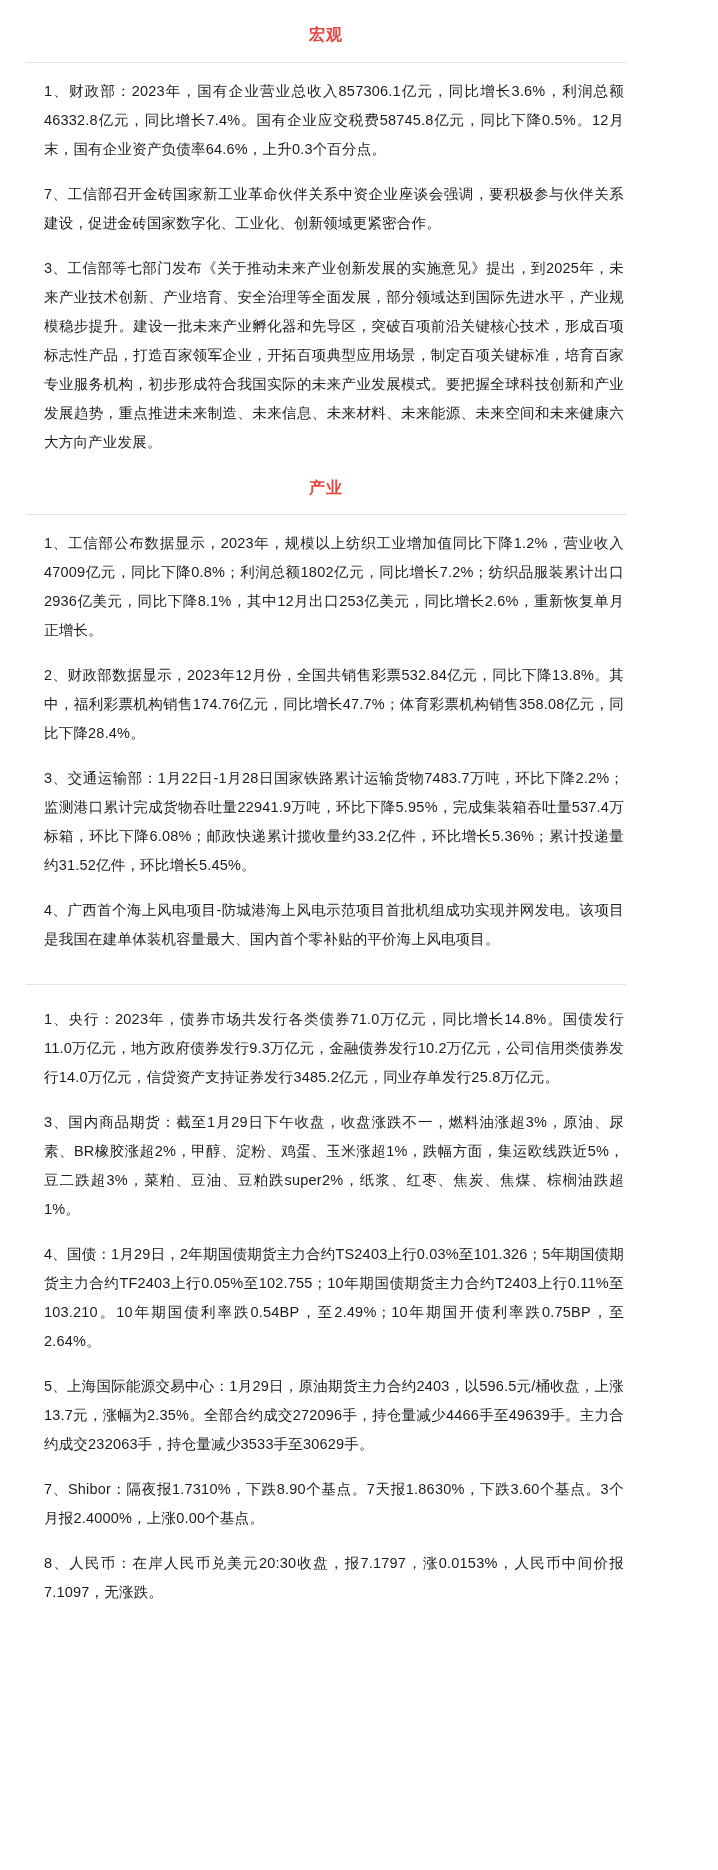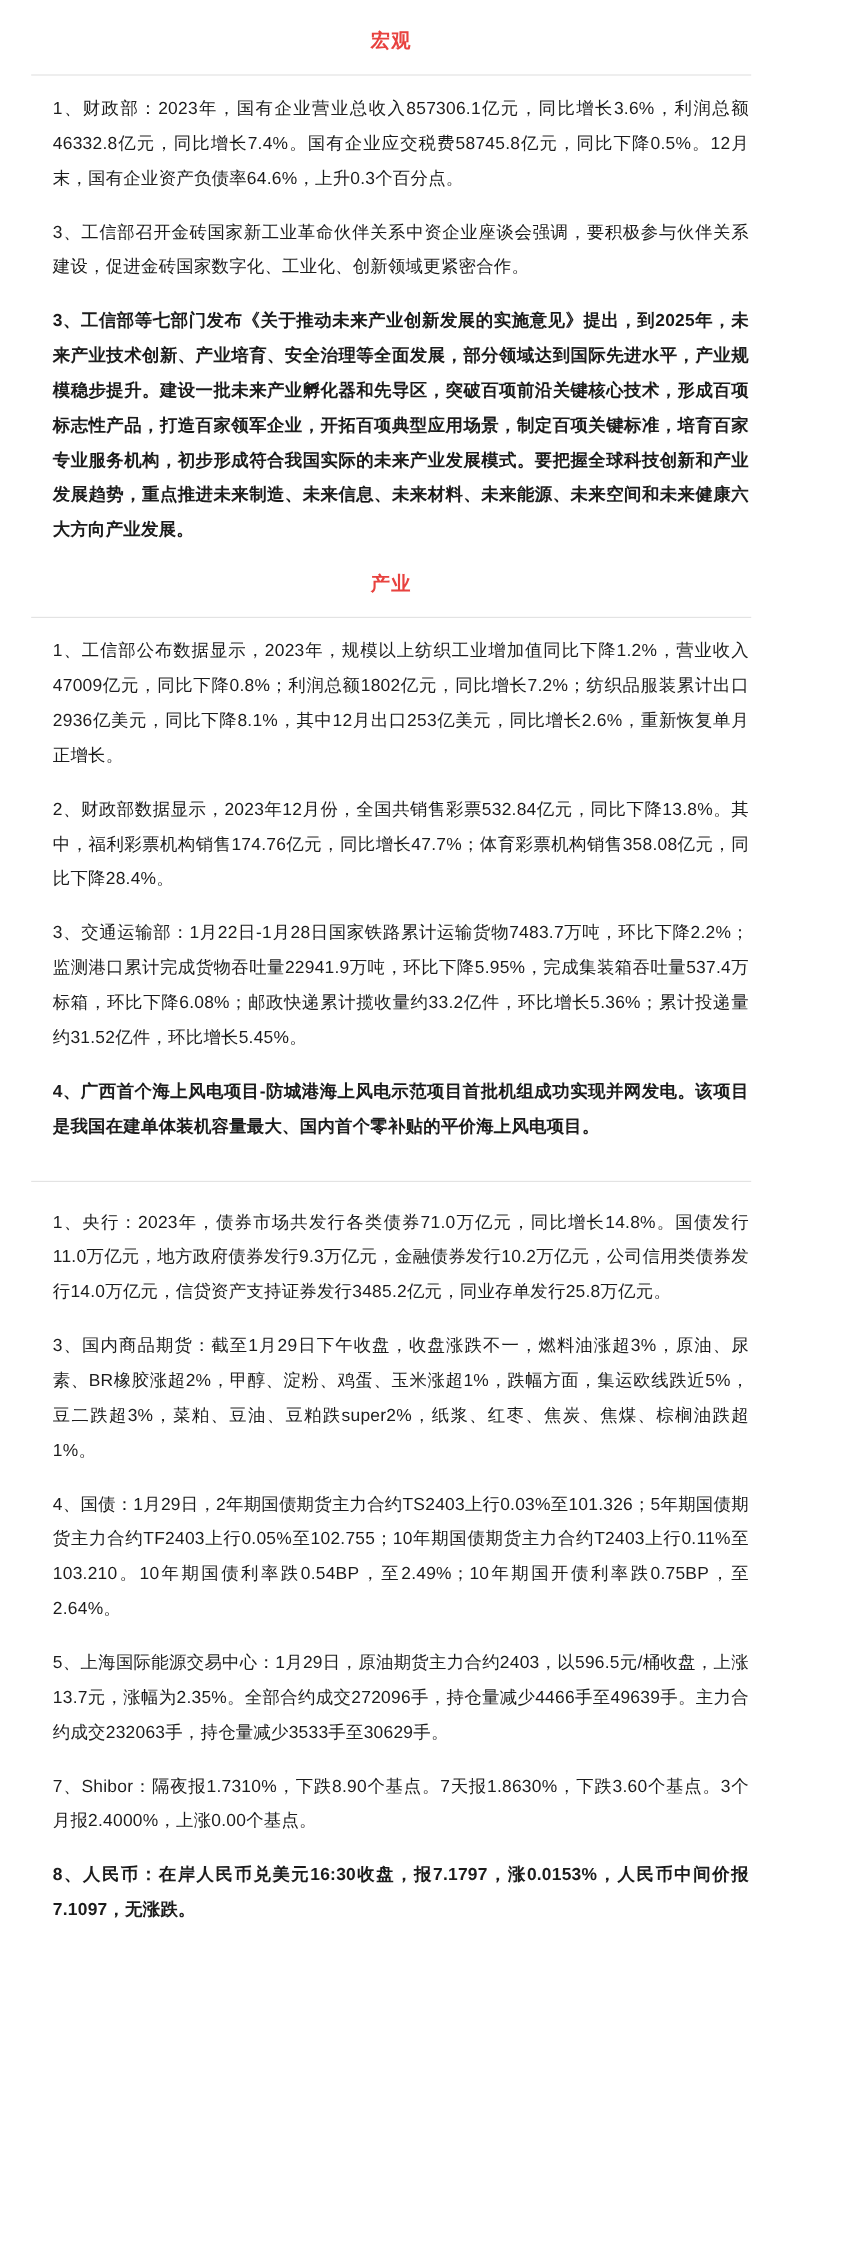--- a/index.html
+++ b/index.html
@@ -35,39 +35,38 @@
     font-size: 14.5px;
     line-height: 2.0;
     color: #1c1c1c;
     margin: 0 0 16px 16px;
     text-align: justify;
     text-justify: inter-ideograph;
     letter-spacing: 0.2px;
   }
   .para:last-child {
     margin-bottom: 0;
-    font-weight: bold;
   }
   .section-body {
     padding: 0 2px;
   }
   .spacer-sm { height: 6px; }
   .spacer-md { height: 18px; }
 </style>
 </head>
 <body>
 
 <div class="page">
 
   <div class="section">
     <div class="section-heading">宏观</div>
     <hr class="divider">
     <div class="section-body">
       <p class="para">1、财政部：2023年，国有企业营业总收入857306.1亿元，同比增长3.6%，利润总额46332.8亿元，同比增长7.4%。国有企业应交税费58745.8亿元，同比下降0.5%。12月末，国有企业资产负债率64.6%，上升0.3个百分点。</p>
-      <p class="para">3、工信部召开金砖国家新工业革命伙伴关系中资企业座谈会强调，要积极参与伙伴关系建设，促进金砖国家数字化、工业化、创新领域更紧密合作。</p>
+      <p class="para">7、工信部召开金砖国家新工业革命伙伴关系中资企业座谈会强调，要积极参与伙伴关系建设，促进金砖国家数字化、工业化、创新领域更紧密合作。</p>
       <p class="para">3、工信部等七部门发布《关于推动未来产业创新发展的实施意见》提出，到2025年，未来产业技术创新、产业培育、安全治理等全面发展，部分领域达到国际先进水平，产业规模稳步提升。建设一批未来产业孵化器和先导区，突破百项前沿关键核心技术，形成百项标志性产品，打造百家领军企业，开拓百项典型应用场景，制定百项关键标准，培育百家专业服务机构，初步形成符合我国实际的未来产业发展模式。要把握全球科技创新和产业发展趋势，重点推进未来制造、未来信息、未来材料、未来能源、未来空间和未来健康六大方向产业发展。</p>
     </div>
   </div>
 
   <div class="spacer-md"></div>
 
   <div class="section">
     <div class="section-heading">产业</div>
     <hr class="divider">
     <div class="section-body">
@@ -82,17 +81,17 @@
 
   <div class="section">
     <hr class="divider">
     <div class="spacer-sm"></div>
     <div class="section-body">
       <p class="para">1、央行：2023年，债券市场共发行各类债券71.0万亿元，同比增长14.8%。国债发行11.0万亿元，地方政府债券发行9.3万亿元，金融债券发行10.2万亿元，公司信用类债券发行14.0万亿元，信贷资产支持证券发行3485.2亿元，同业存单发行25.8万亿元。</p>
       <p class="para">3、国内商品期货：截至1月29日下午收盘，收盘涨跌不一，燃料油涨超3%，原油、尿素、BR橡胶涨超2%，甲醇、淀粉、鸡蛋、玉米涨超1%，跌幅方面，集运欧线跌近5%，豆二跌超3%，菜粕、豆油、豆粕跌super2%，纸浆、红枣、焦炭、焦煤、棕榈油跌超1%。</p>
       <p class="para">4、国债：1月29日，2年期国债期货主力合约TS2403上行0.03%至101.326；5年期国债期货主力合约TF2403上行0.05%至102.755；10年期国债期货主力合约T2403上行0.11%至103.210。10年期国债利率跌0.54BP，至2.49%；10年期国开债利率跌0.75BP，至2.64%。</p>
       <p class="para">5、上海国际能源交易中心：1月29日，原油期货主力合约2403，以596.5元/桶收盘，上涨13.7元，涨幅为2.35%。全部合约成交272096手，持仓量减少4466手至49639手。主力合约成交232063手，持仓量减少3533手至30629手。</p>
       <p class="para">7、Shibor：隔夜报1.7310%，下跌8.90个基点。7天报1.8630%，下跌3.60个基点。3个月报2.4000%，上涨0.00个基点。</p>
-      <p class="para">8、人民币：在岸人民币兑美元16:30收盘，报7.1797，涨0.0153%，人民币中间价报7.1097，无涨跌。</p>
+      <p class="para">8、人民币：在岸人民币兑美元20:30收盘，报7.1797，涨0.0153%，人民币中间价报7.1097，无涨跌。</p>
     </div>
   </div>
 
 </div>
 
 </body></html>

